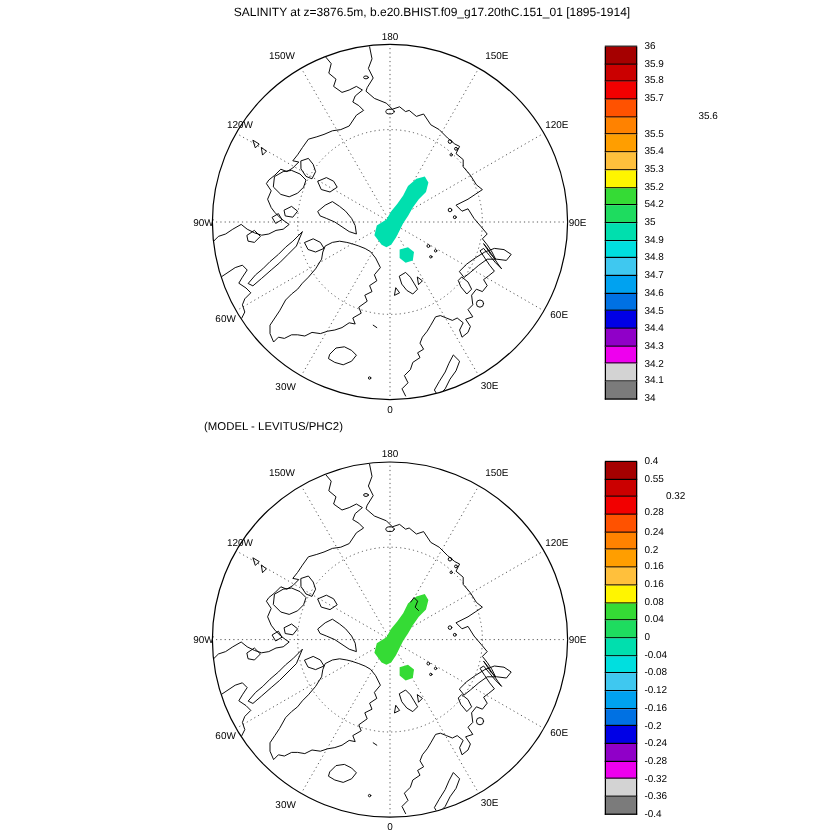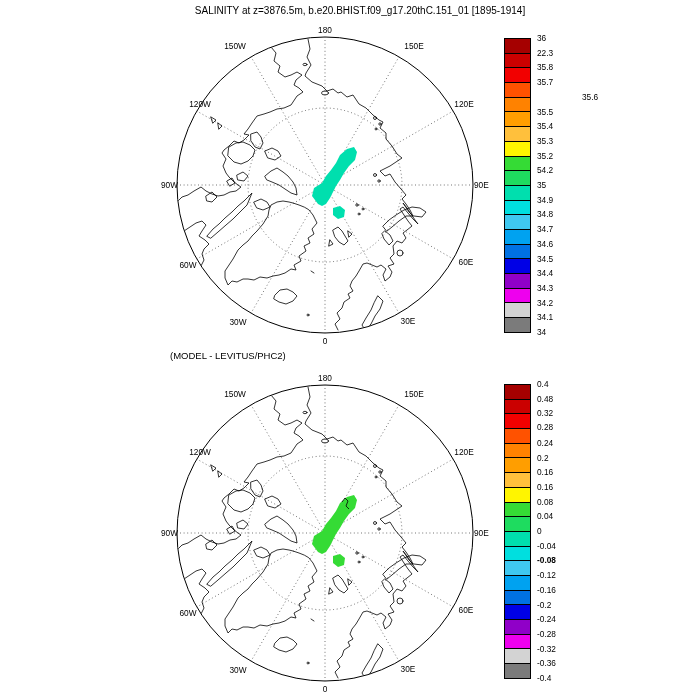--- a/index.html
+++ b/index.html
@@ -174,21 +174,21 @@
       <div class="cb-cell" style="background: rgb(0, 162, 240);"></div>
       <div class="cb-cell" style="background: rgb(0, 113, 227);"></div>
       <div class="cb-cell" style="background: rgb(0, 0, 230);"></div>
       <div class="cb-cell" style="background: rgb(144, 0, 200);"></div>
       <div class="cb-cell" style="background: rgb(238, 0, 238);"></div>
       <div class="cb-cell" style="background: rgb(211, 211, 211);"></div>
       <div class="cb-cell" style="background: rgb(123, 123, 123);"></div>
     </div>
   <div class="cb-labels">
       <span class="cb-label" style="top: 0px;">36</span>
-      <span class="cb-label" style="top: 14.7px;">22.3</span>
+      <span class="cb-label" style="top: 14.7px;">35.9</span>
       <span class="cb-label" style="top: 29.4px;">35.8</span>
       <span class="cb-label" style="top: 44.1px;">35.7</span>
       <span class="cb-label" style="top: 58.8px; margin-left: 45px;">35.6</span>
       <span class="cb-label" style="top: 73.5px;">35.5</span>
       <span class="cb-label" style="top: 88.2px;">35.4</span>
       <span class="cb-label" style="top: 102.9px;">35.3</span>
       <span class="cb-label" style="top: 117.6px;">35.2</span>
       <span class="cb-label" style="top: 132.3px;">54.2</span>
       <span class="cb-label" style="top: 147px;">35</span>
       <span class="cb-label" style="top: 161.7px;">34.9</span>
@@ -222,32 +222,32 @@
       <div class="cb-cell" style="background: rgb(0, 162, 240);"></div>
       <div class="cb-cell" style="background: rgb(0, 113, 227);"></div>
       <div class="cb-cell" style="background: rgb(0, 0, 230);"></div>
       <div class="cb-cell" style="background: rgb(144, 0, 200);"></div>
       <div class="cb-cell" style="background: rgb(238, 0, 238);"></div>
       <div class="cb-cell" style="background: rgb(211, 211, 211);"></div>
       <div class="cb-cell" style="background: rgb(123, 123, 123);"></div>
     </div>
   <div class="cb-labels">
       <span class="cb-label" style="top: 0px;">0.4</span>
-      <span class="cb-label" style="top: 14.7px;">0.48</span>
-      <span class="cb-label" style="top: 29.4px;">0.32</span>
+      <span class="cb-label" style="top: 14.7px;">0.55</span>
+      <span class="cb-label" style="top: 29.4px; margin-left: 18px;">0.32</span>
       <span class="cb-label" style="top: 43px;">0.28</span>
       <span class="cb-label" style="top: 58.8px;">0.24</span>
       <span class="cb-label" style="top: 73.5px;">0.2</span>
       <span class="cb-label" style="top: 88.2px;">0.16</span>
       <span class="cb-label" style="top: 102.9px;">0.16</span>
       <span class="cb-label" style="top: 117.6px;">0.08</span>
       <span class="cb-label" style="top: 132.3px;">0.04</span>
       <span class="cb-label" style="top: 147px;">0</span>
       <span class="cb-label" style="top: 161.7px;">-0.04</span>
-      <span class="cb-label" style="top: 176.4px; font-weight: bold;">-0.08</span>
+      <span class="cb-label" style="top: 176.4px;">-0.08</span>
       <span class="cb-label" style="top: 191.1px;">-0.12</span>
       <span class="cb-label" style="top: 205.8px;">-0.16</span>
       <span class="cb-label" style="top: 220.5px;">-0.2</span>
       <span class="cb-label" style="top: 235.2px;">-0.24</span>
       <span class="cb-label" style="top: 249.9px;">-0.28</span>
       <span class="cb-label" style="top: 264.6px;">-0.32</span>
       <span class="cb-label" style="top: 279.3px;">-0.36</span>
       <span class="cb-label" style="top: 294px;">-0.4</span>
     </div>
 </div>

